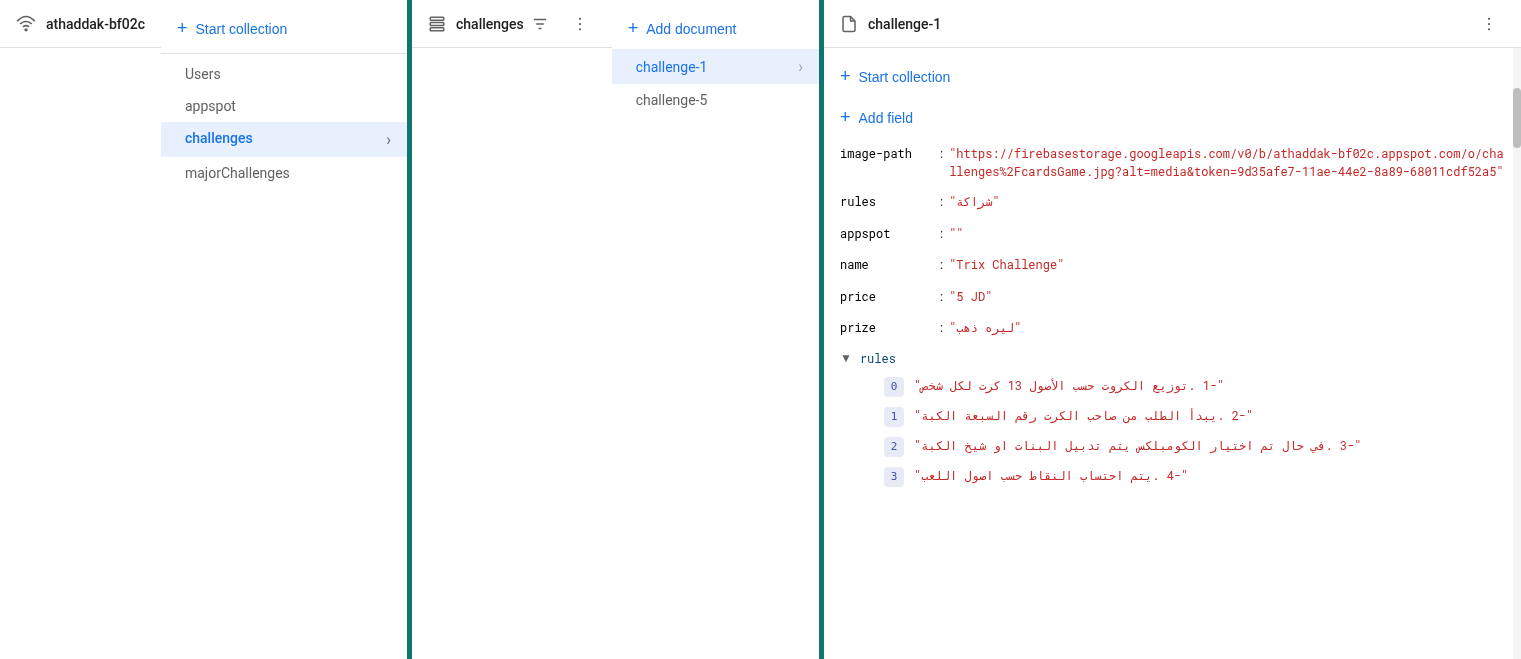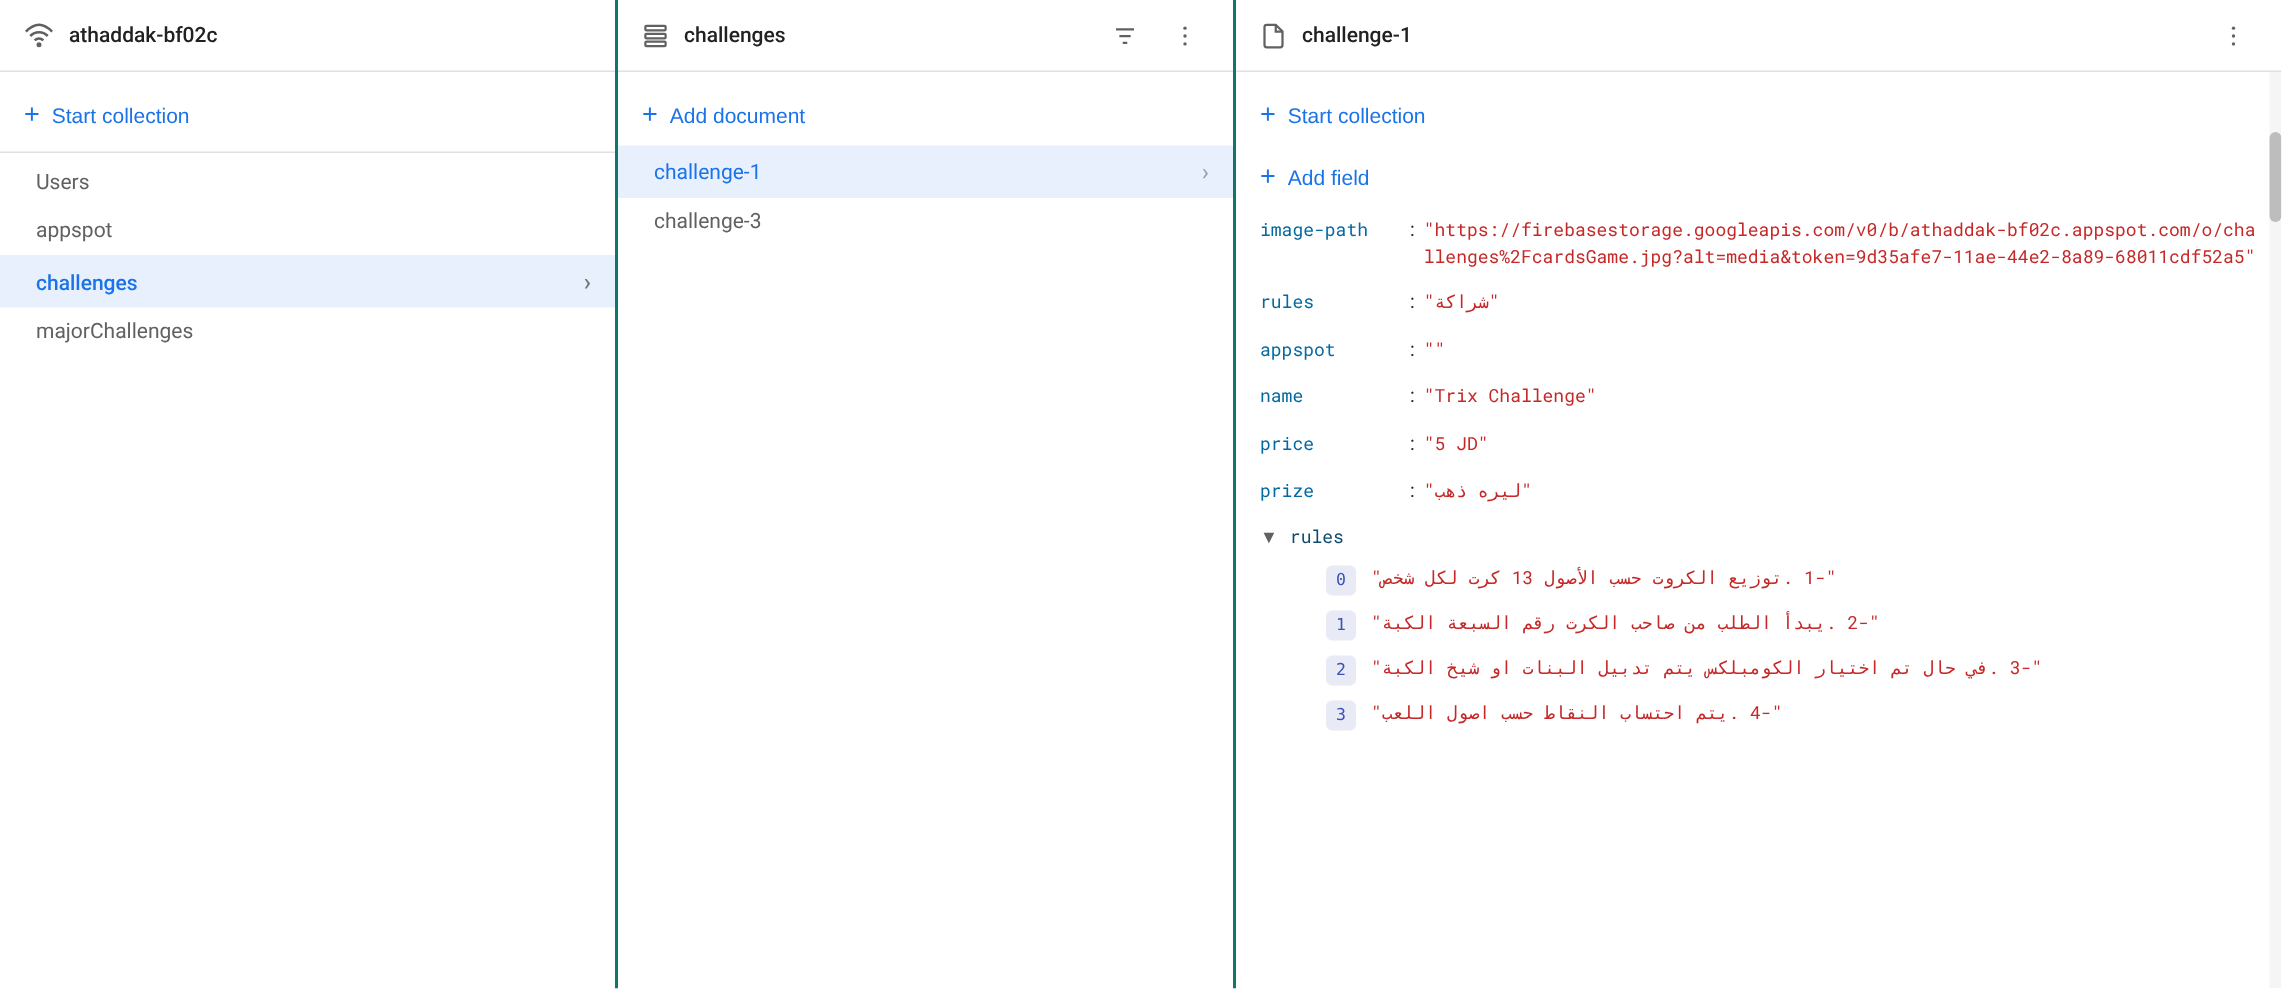--- a/index.html
+++ b/index.html
@@ -15,22 +15,22 @@
 
     .app-container {
       display: flex;
       flex-direction: row;
       height: 100%;
     }
 
     
     .panel {
       display: flex;
-      flex-direction: column;
-      border-right: 2px solid #0f766e;
+      flex-direction: row;
+      border-right: 5px solid #0f766e;
       overflow: hidden;
     }
 
     .panel-left {
       width: 412px;
       min-width: 412px;
     }
 
     .panel-middle {
       width: 412px;
@@ -114,21 +114,21 @@
 
     .add-action .plus-icon {
       margin-right: 8px;
       font-size: 18px;
       font-weight: 300;
     }
 
     
     .nav-item {
       display: flex;
-      align-items: flex-end;
+      align-items: flex-start;
       padding: 8px 16px 8px 24px;
       cursor: pointer;
       color: #616161;
       font-size: 14px;
       position: relative;
     }
 
     .nav-item.active {
       background: #e8f0fe;
       color: #1a73e8;
@@ -172,21 +172,21 @@
 
     .field-row {
       display: flex;
       align-items: flex-start;
       padding: 6px 16px;
       font-size: 13px;
       line-height: 1.5;
     }
 
     .field-key {
-      color: #0369a1;
+      color: #000000;
       min-width: 100px;
       flex-shrink: 0;
       font-family: 'Roboto Mono', monospace;
       font-size: 12px;
     }
 
     .field-colon {
       margin-right: 6px;
       color: #212121;
       flex-shrink: 0;
@@ -353,21 +353,21 @@
       <button class="add-action">
         <span class="plus-icon">+</span>
         <span>Add document</span>
       </button>
       <div id="doc-list">
           <div class="doc-item active">
             <span>challenge-1</span>
             <span class="chevron">›</span>
           </div>
           <div class="doc-item">
-            <span>challenge-3</span>
+            <span>challenge-5</span>
           </div>
         </div>
     </div>
   </div>
 
   <div class="panel panel-right">
     <div class="panel-header">
       <div class="panel-header-icon">
         <svg width="18" height="18" viewBox="0 0 24 24" fill="none" stroke="#616161" stroke-width="2">
           <path d="M14 2H6a2 2 0 0 0-2 2v16a2 2 0 0 0 2 2h12a2 2 0 0 0 2-2V8z"></path>

